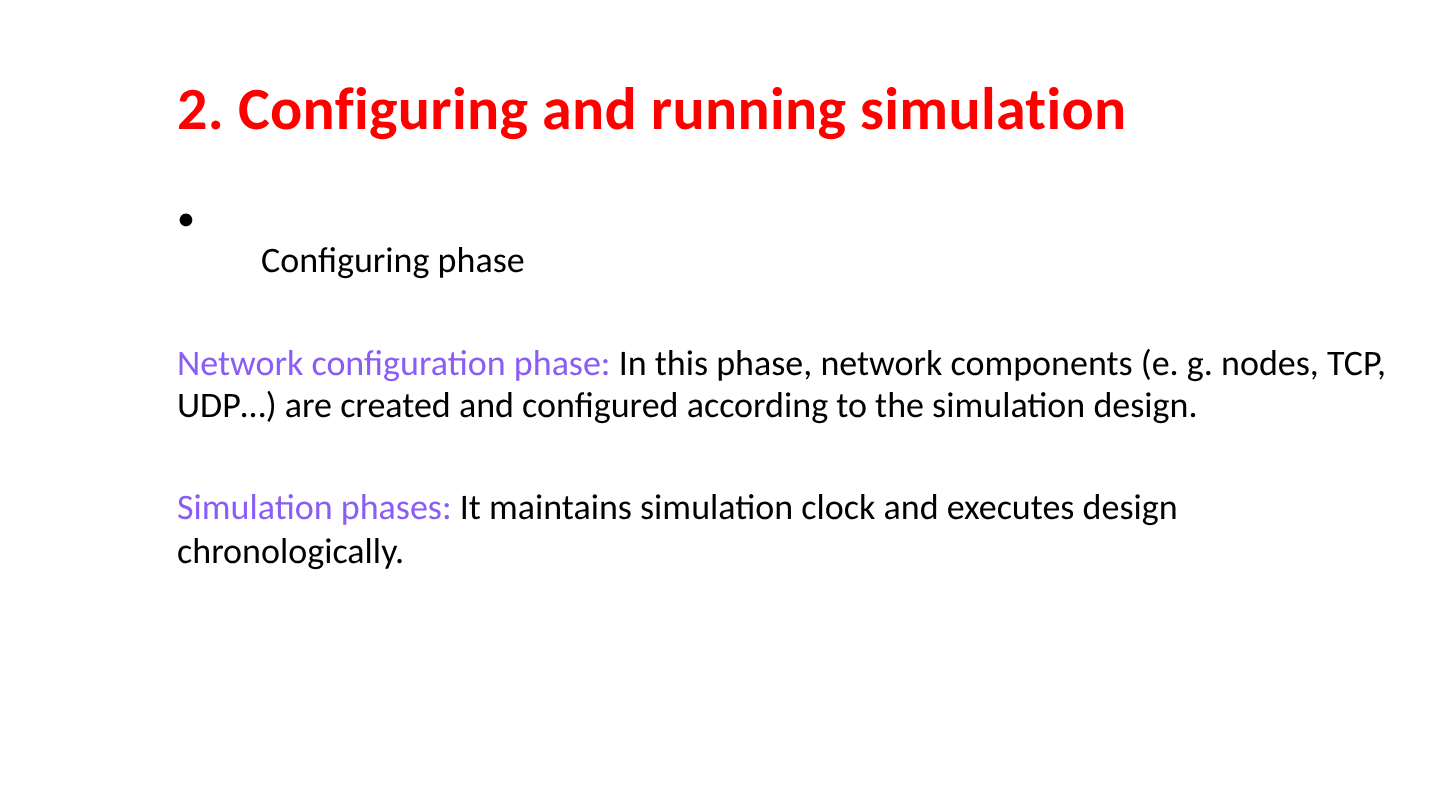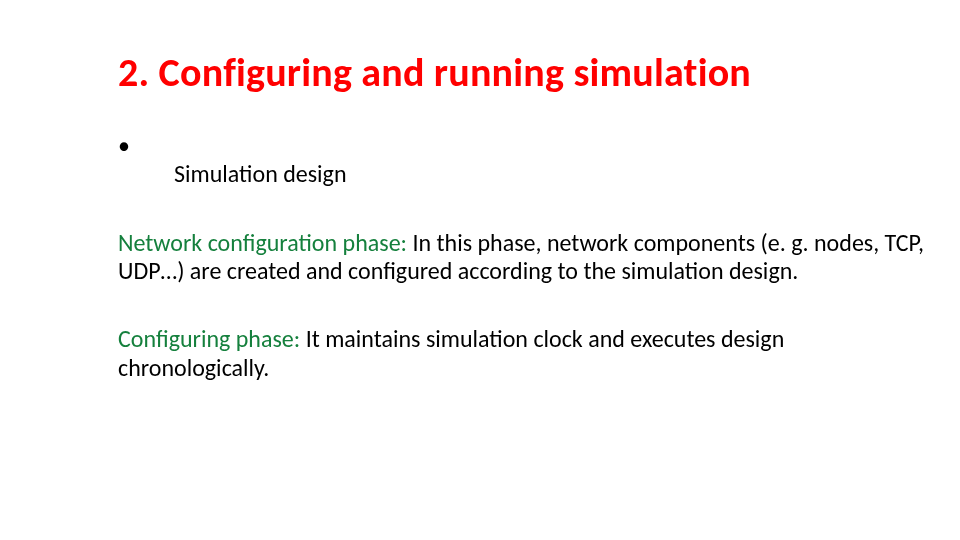--- a/index.html
+++ b/index.html
@@ -41,40 +41,40 @@
     flex: 0 0 auto;
     padding-right: 8px;
   }
   .sub-indent {
     padding-left: 56px;
   }
   .para {
     margin-top: 40px;
   }
   .phase-label {
-    color: #15803d;
+    color: #8b5cf6;
   }
 </style>
 </head>
 <body>
 
 <div class="slide">
 
   <h1 class="title">2. Configuring and running simulation</h1>
 
   <div class="body">
 
     <div class="bullet-row">
       <span class="bullet-dot">•</span>
     </div>
-    <div class="sub-indent">Simulation design</div>
+    <div class="sub-indent">Configuring phase</div>
 
     <div class="para">
       <span class="phase-label">Network configuration phase: </span><span>In this phase, network components (e. g. nodes, TCP, UDP…) are created and configured according to the simulation design.</span>
     </div>
 
     <div class="para">
-      <span class="phase-label">Configuring phase: </span><span>It maintains simulation clock and executes design chronologically.</span>
+      <span class="phase-label">Simulation phases: </span><span>It maintains simulation clock and executes design chronologically.</span>
     </div>
 
   </div>
 
 </div>
 
 </body></html>

